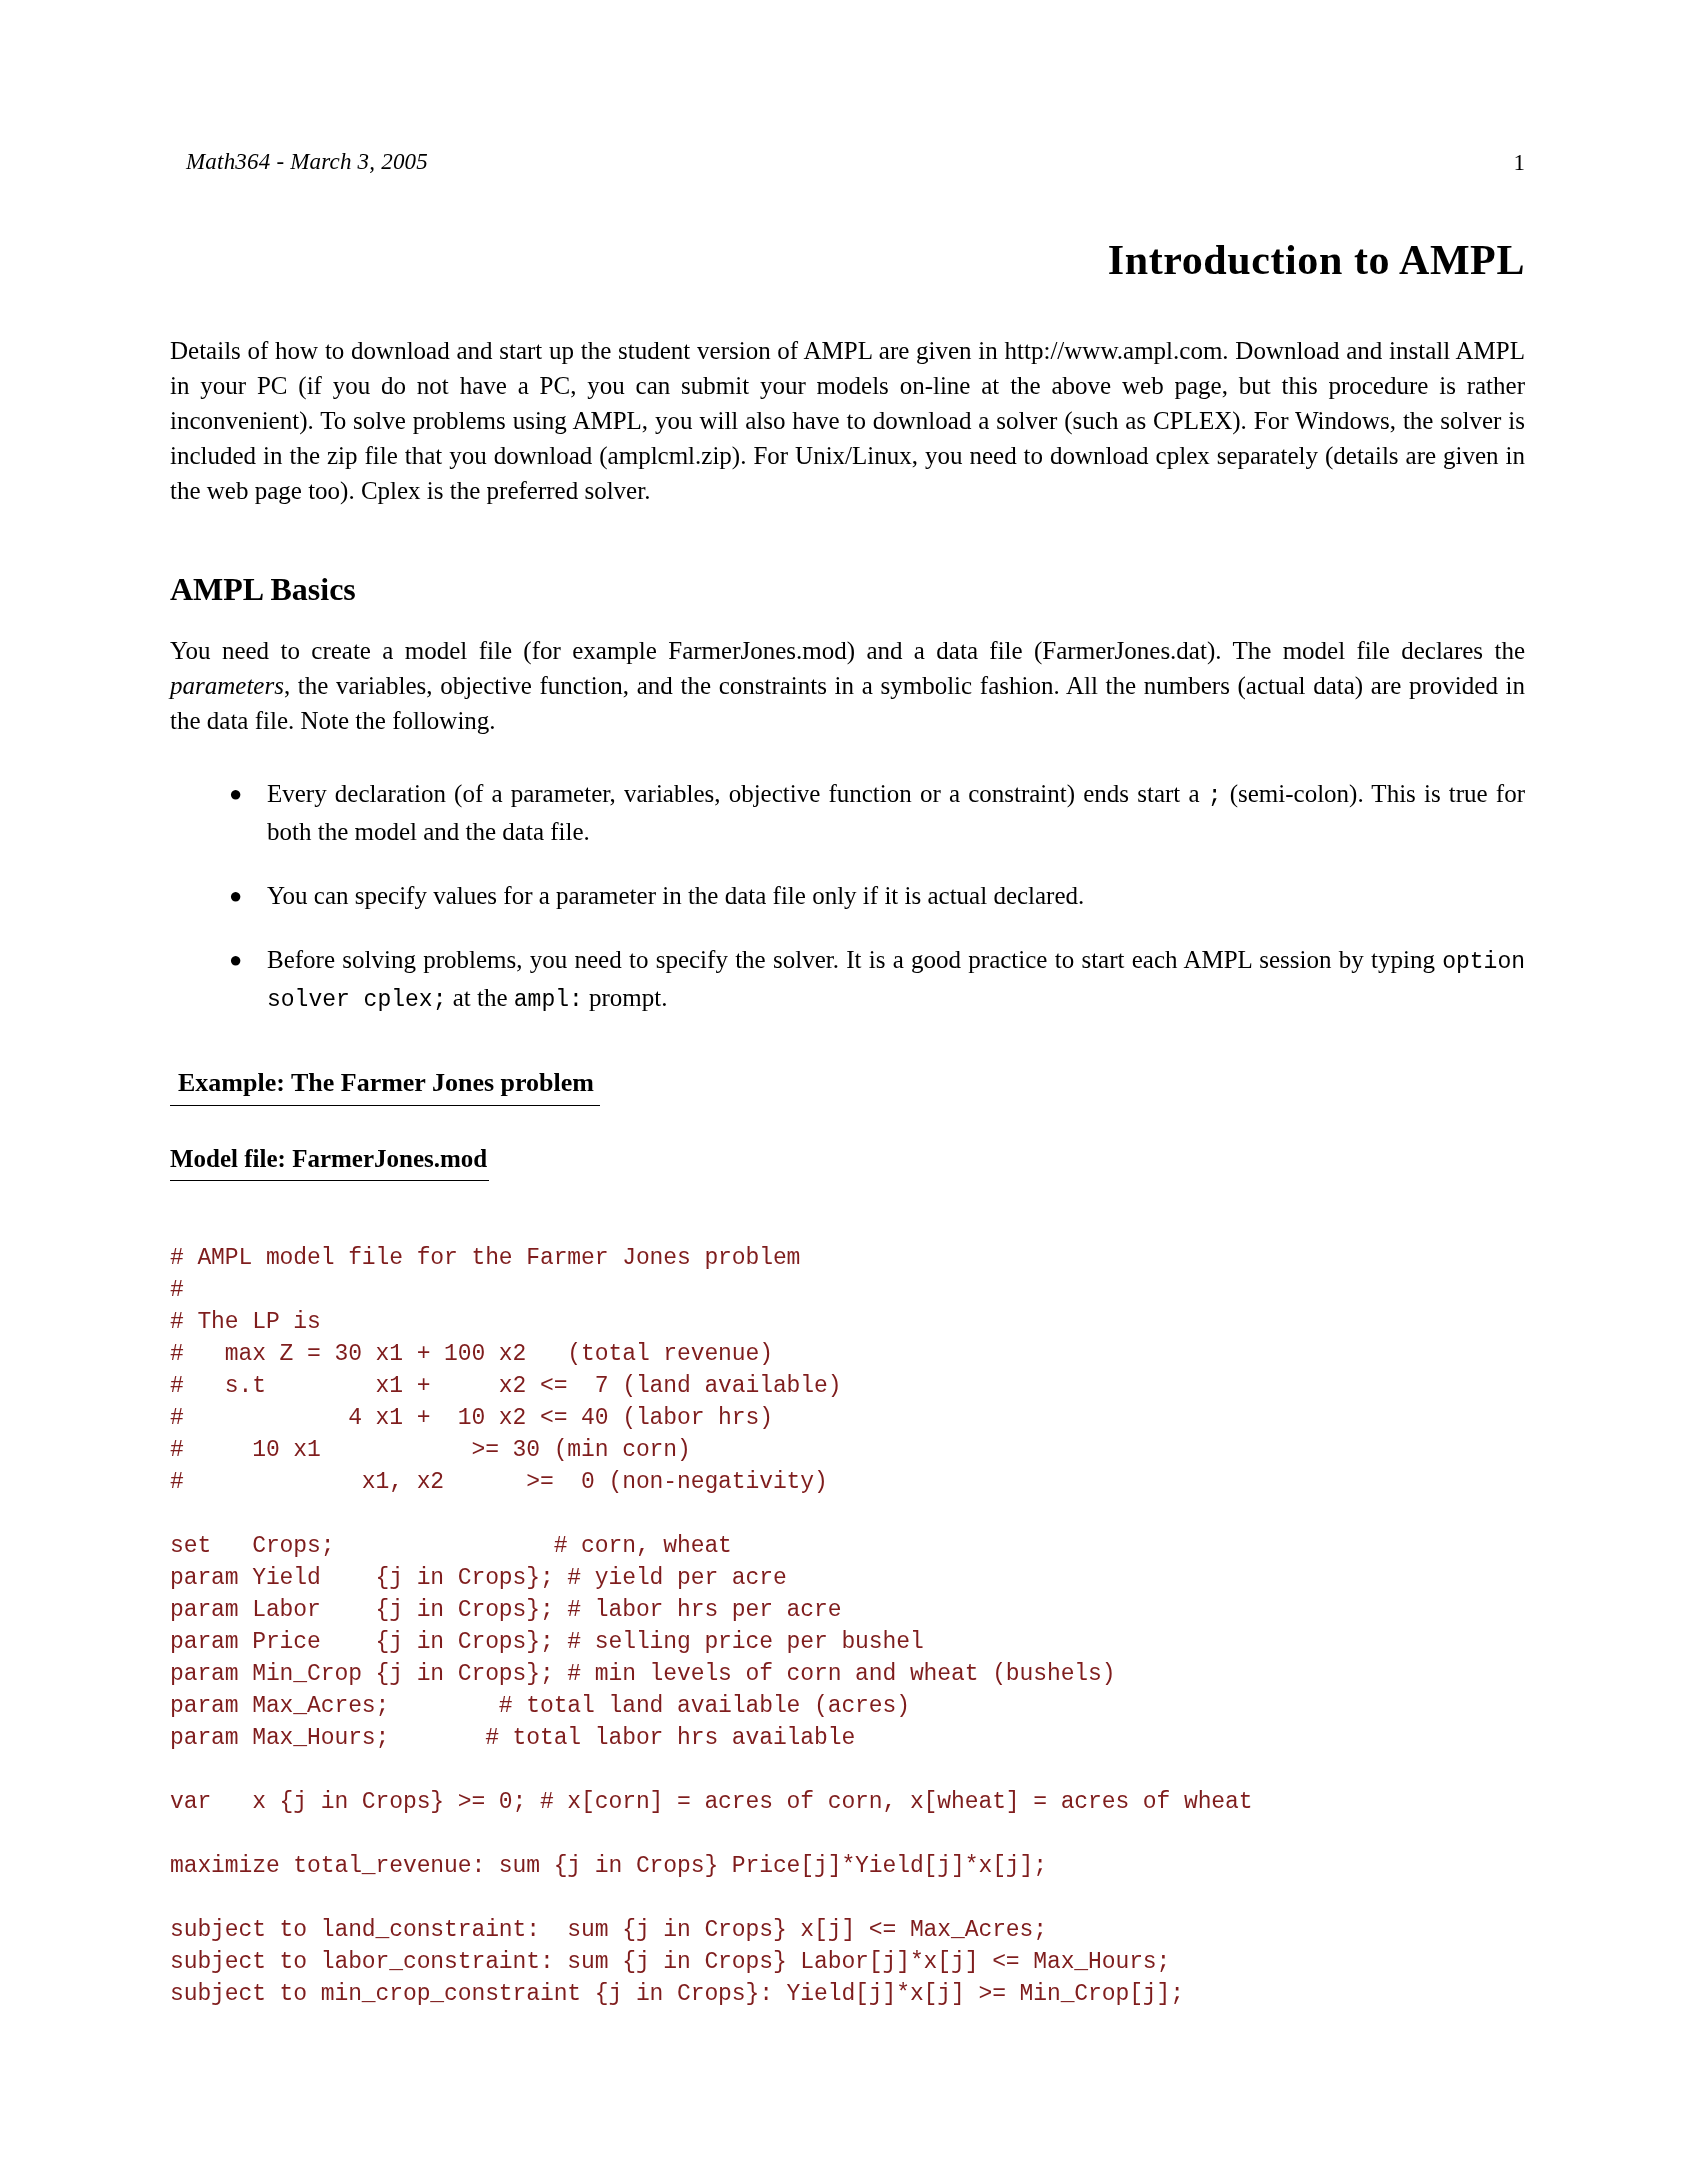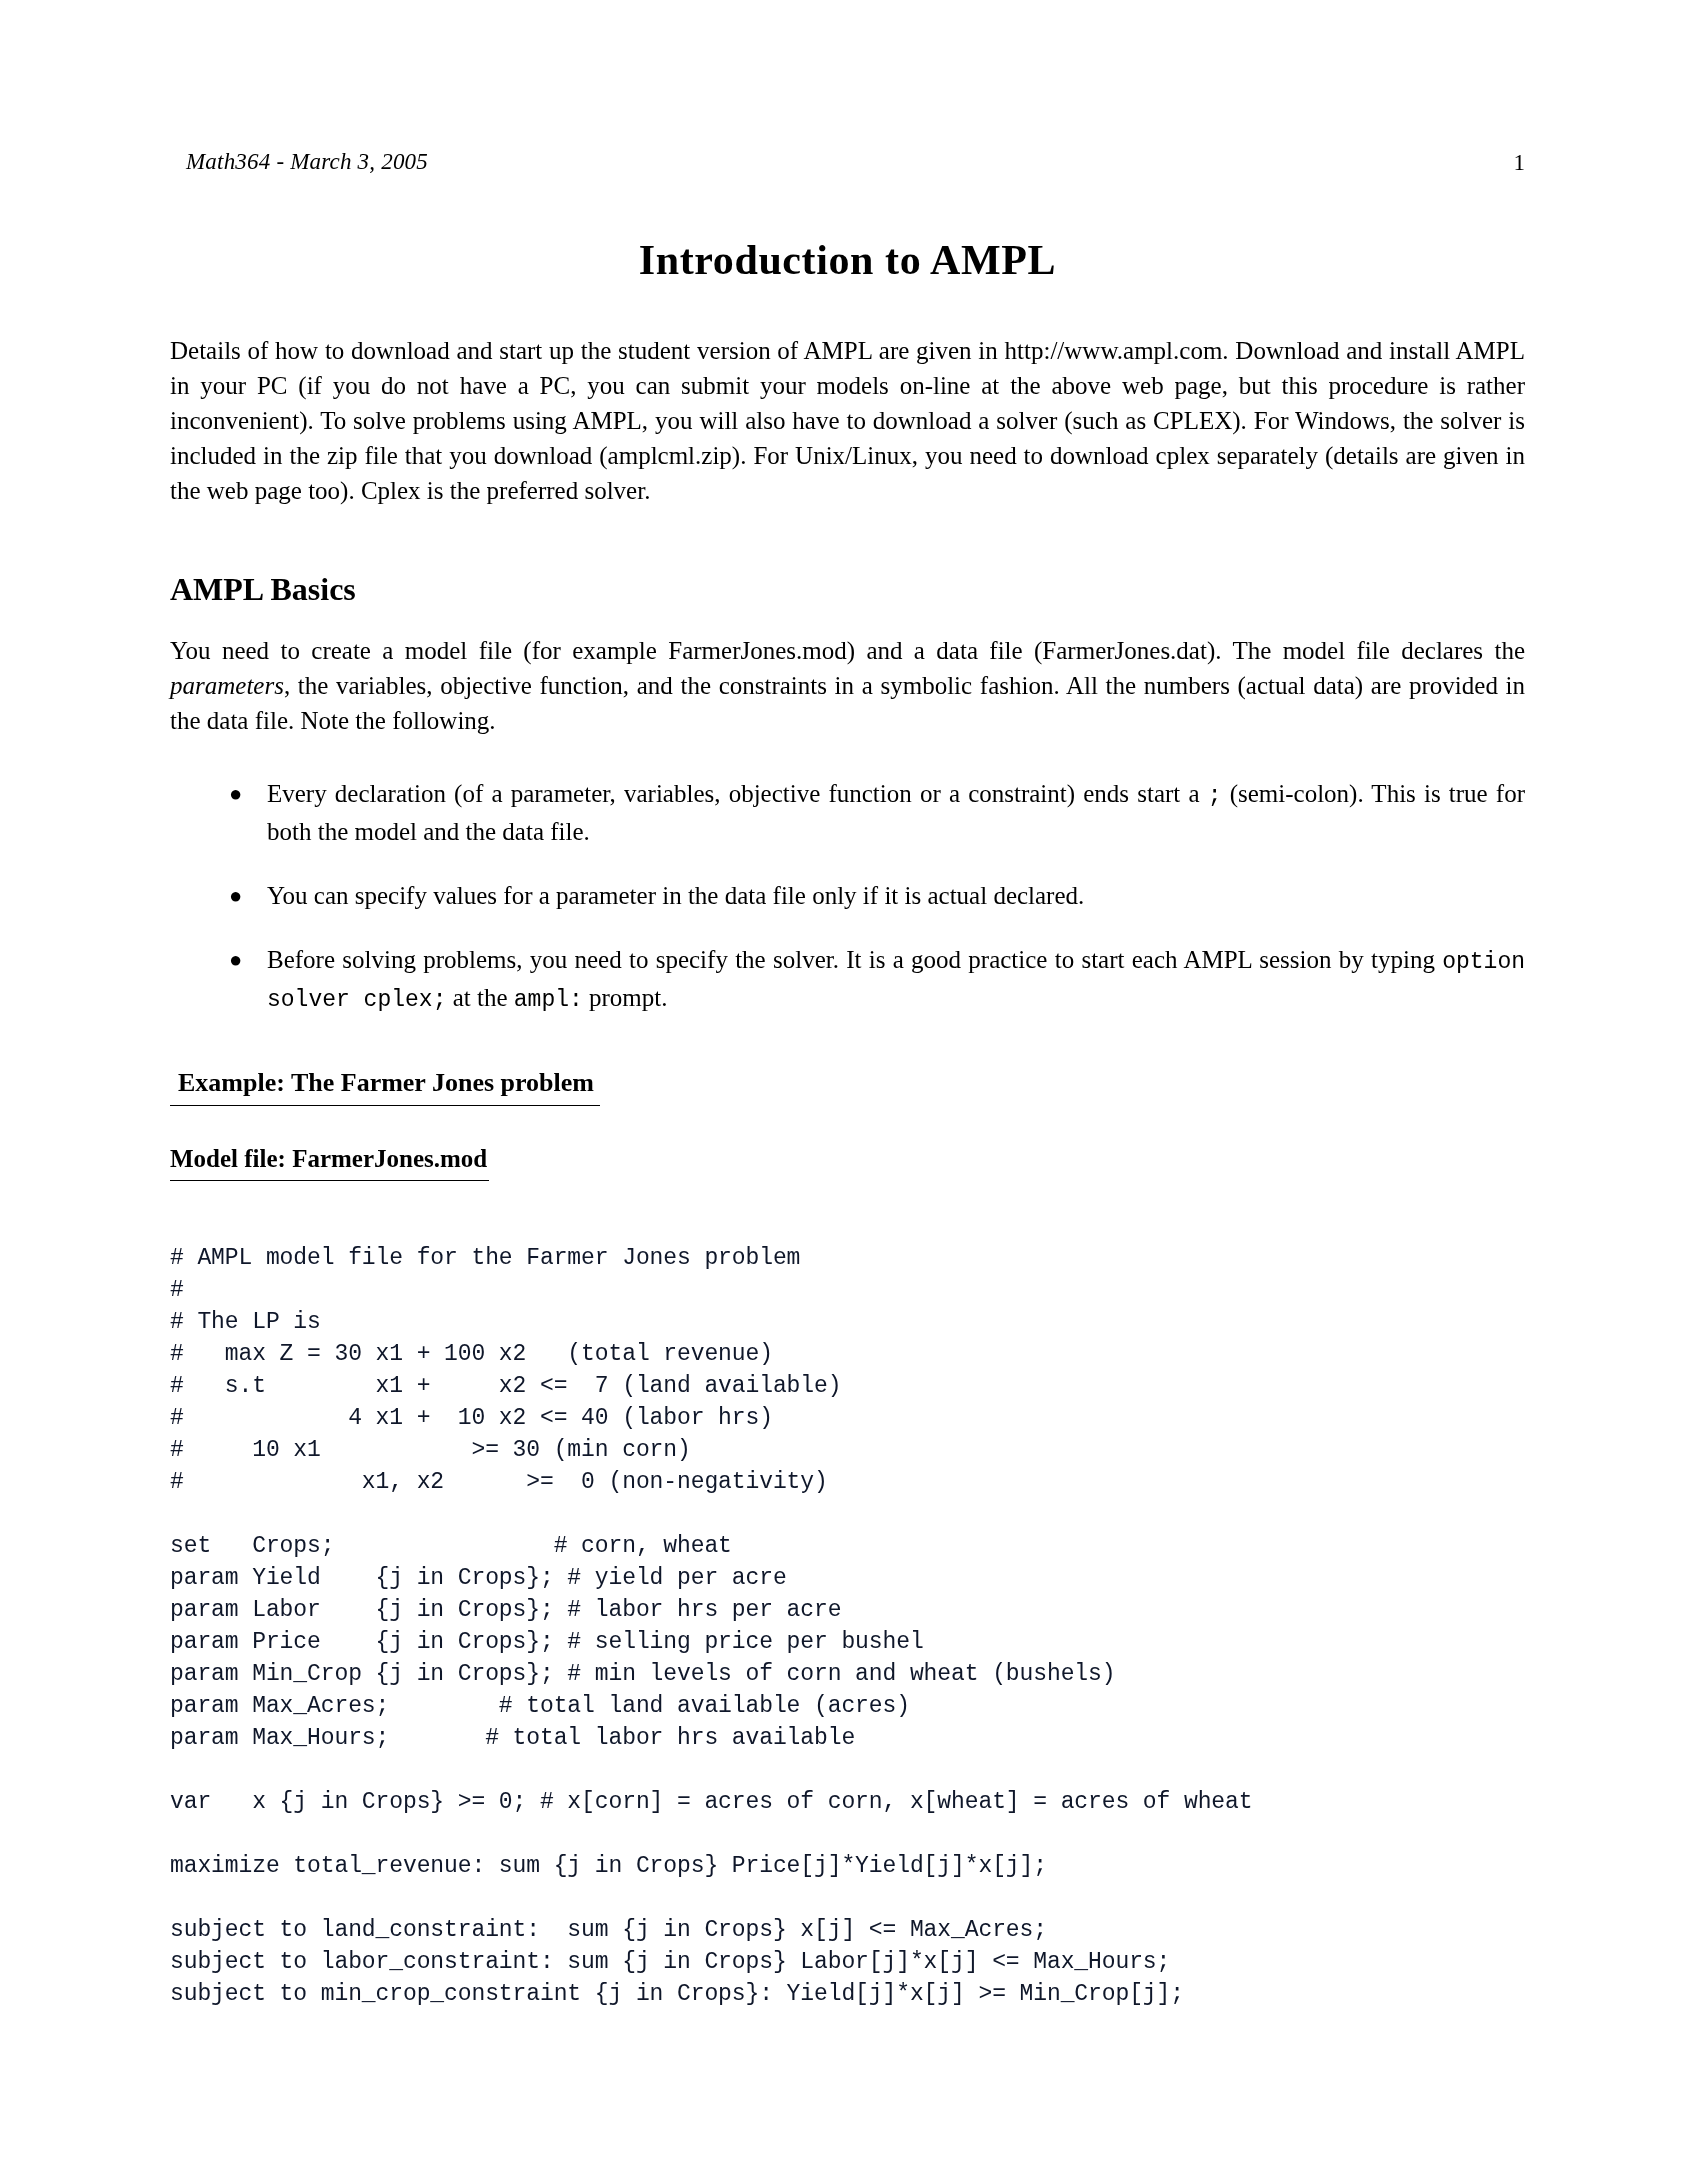--- a/index.html
+++ b/index.html
@@ -39,21 +39,21 @@
   }
   .runhead .pageno {
     position: absolute;
     right: 0;
     top: 1px;
     font-size: 23px;
   }
 
   
   .doc-title {
-    text-align: center;
+    text-align: right;
     font-size: 42px;
     font-weight: bold;
     letter-spacing: 0.6px;
     margin: 44px 0 0 0;
     line-height: 1.1;
   }
 
   
   .para {
     font-size: 25px;
@@ -122,21 +122,21 @@
     line-height: 30px;
   }
 
   
   pre.code {
     font-family: "Liberation Mono", "DejaVu Sans Mono", monospace;
     font-size: 23px;
     line-height: 32px;
     margin: 0;
     white-space: pre;
-    color: #0f172a;
+    color: #7f1d1d;
     letter-spacing: -0.1px;
   }
 </style>
 </head>
 <body>
 
 <div class="page">
 
   <div class="runhead">
     <div class="course">Math364 - March 3, 2005</div>

